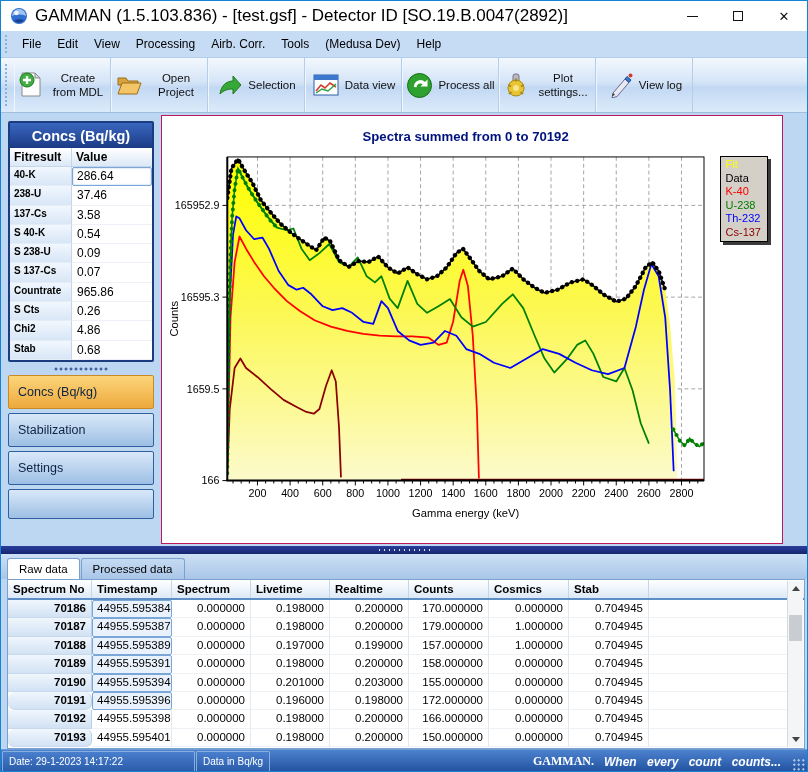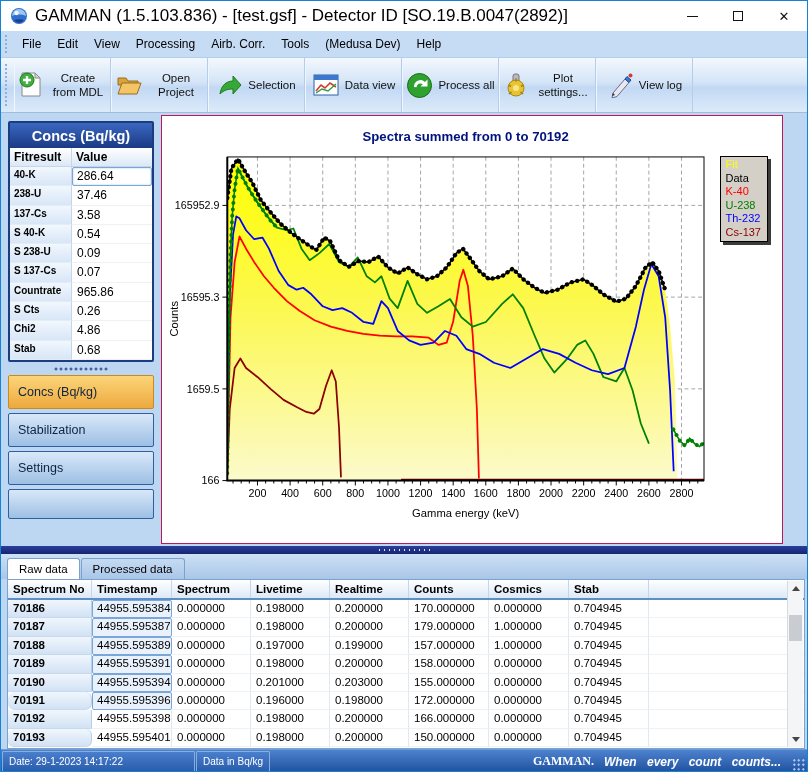--- a/index.html
+++ b/index.html
@@ -54,21 +54,21 @@
   .h-splitter .dots { width:54px; height:4px; background-image:radial-gradient(circle,#dfe6ff 1px,transparent 1.1px); background-size:5px 4px; }
 
   
   .bottom { flex:0 0 195px; background:#bdd7f3; display:flex; flex-direction:column; overflow:hidden; }
   .tabstrip { flex:0 0 25px; background:linear-gradient(#cde0f5,#a9c6e8); display:flex; align-items:flex-end; padding-left:6px; }
   .tab { font-size:11.5px; padding:4px 11px; color:#000; border:1px solid #7ba2ce; border-bottom:none; border-radius:3px 3px 0 0; background:transparent; margin-right:1px; }
   .tab.active { background:#fff; position:relative; top:0; }
   .datatable { flex:1; background:#fff; border:1px solid #7ba2ce; margin:0 2px 0 6px; position:relative; overflow:hidden; }
   .dt-head { display:flex; background:linear-gradient(#ffffff,#dce9f7); border-bottom:2px solid #5d8fc6; }
   .dt-head div { font-size:11.5px; font-weight:bold; padding:3px 5px; border-right:1px solid #c5d6ea; white-space:nowrap; }
-  .dt-row { display:flex; height:18.4px; }
+  .dt-row { display:flex; height:18.4px;text-align:right; }
   .dt-row div { font-size:11.5px; padding:2px 5px; border-right:1px solid #e2e8f0; border-bottom:1px solid #eef1f6; white-space:nowrap; overflow:hidden; }
   .dt-row .c0 { font-weight:bold; background:linear-gradient(#f0f6fd,#d2e2f4); border-right:1px solid #b8cfe8; border-bottom:1px solid #c9d9ec; }
   .dt-row .c1.boxed { border:1px solid #7aa7d8; border-radius:2px; background:#e9f2fc; padding:1px 4px; }
   .vscroll { position:absolute; top:1px; right:1px; bottom:1px; width:16px; background:#f4f5f7; border-left:1px solid #d7dbe0; }
   .vs-arrow { position:absolute; left:0; width:100%; height:15px; display:flex; align-items:center; justify-content:center; }
   .vs-arrow.up { top:0; } .vs-arrow.down { bottom:0; }
   .tri-up { width:0; height:0; border-left:4px solid transparent; border-right:4px solid transparent; border-bottom:5px solid #444; }
   .tri-down { width:0; height:0; border-left:4px solid transparent; border-right:4px solid transparent; border-top:5px solid #444; }
   .vs-thumb { position:absolute; left:1px; right:1px; top:34px; height:26px; background:#c9cdd2; }
 

